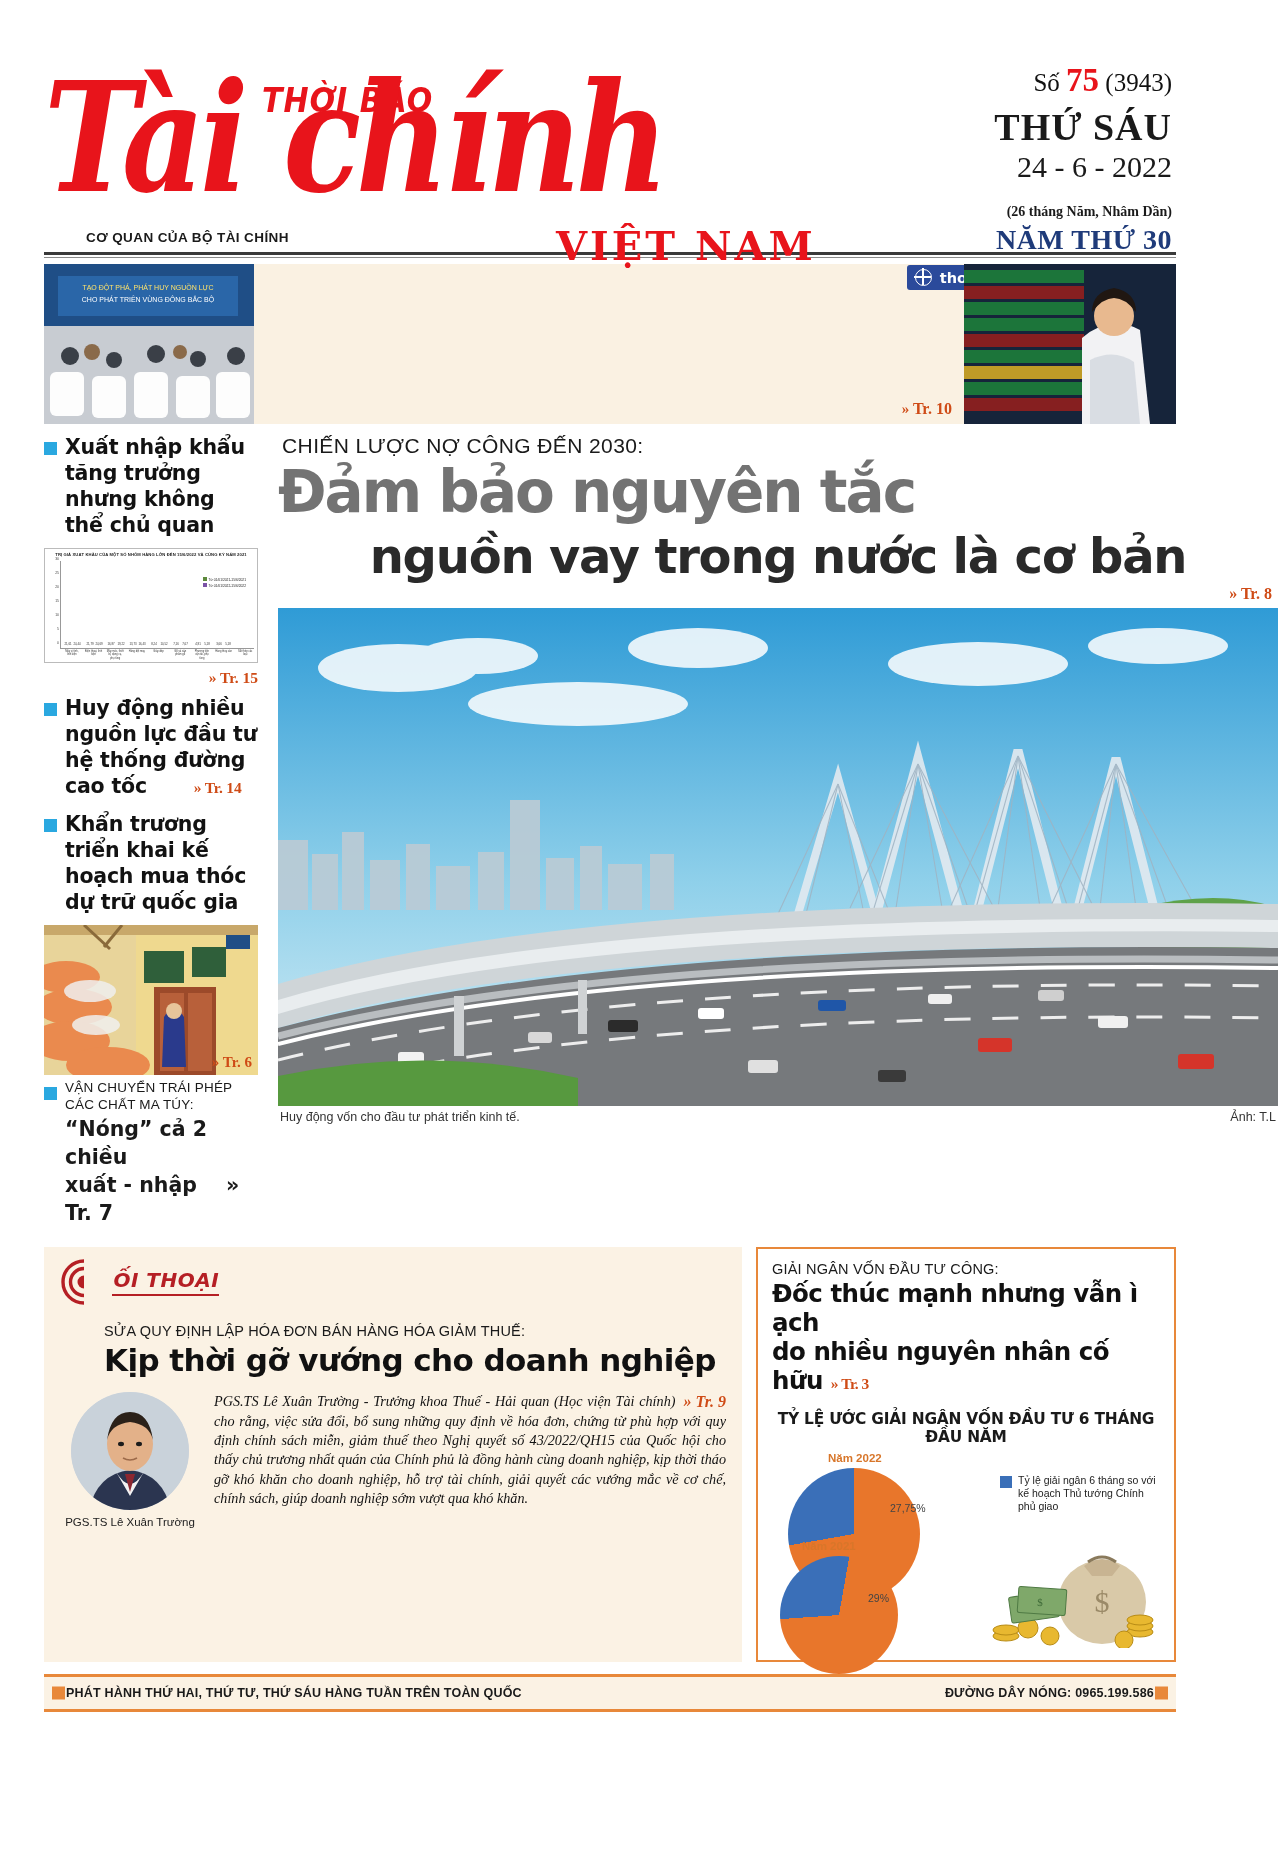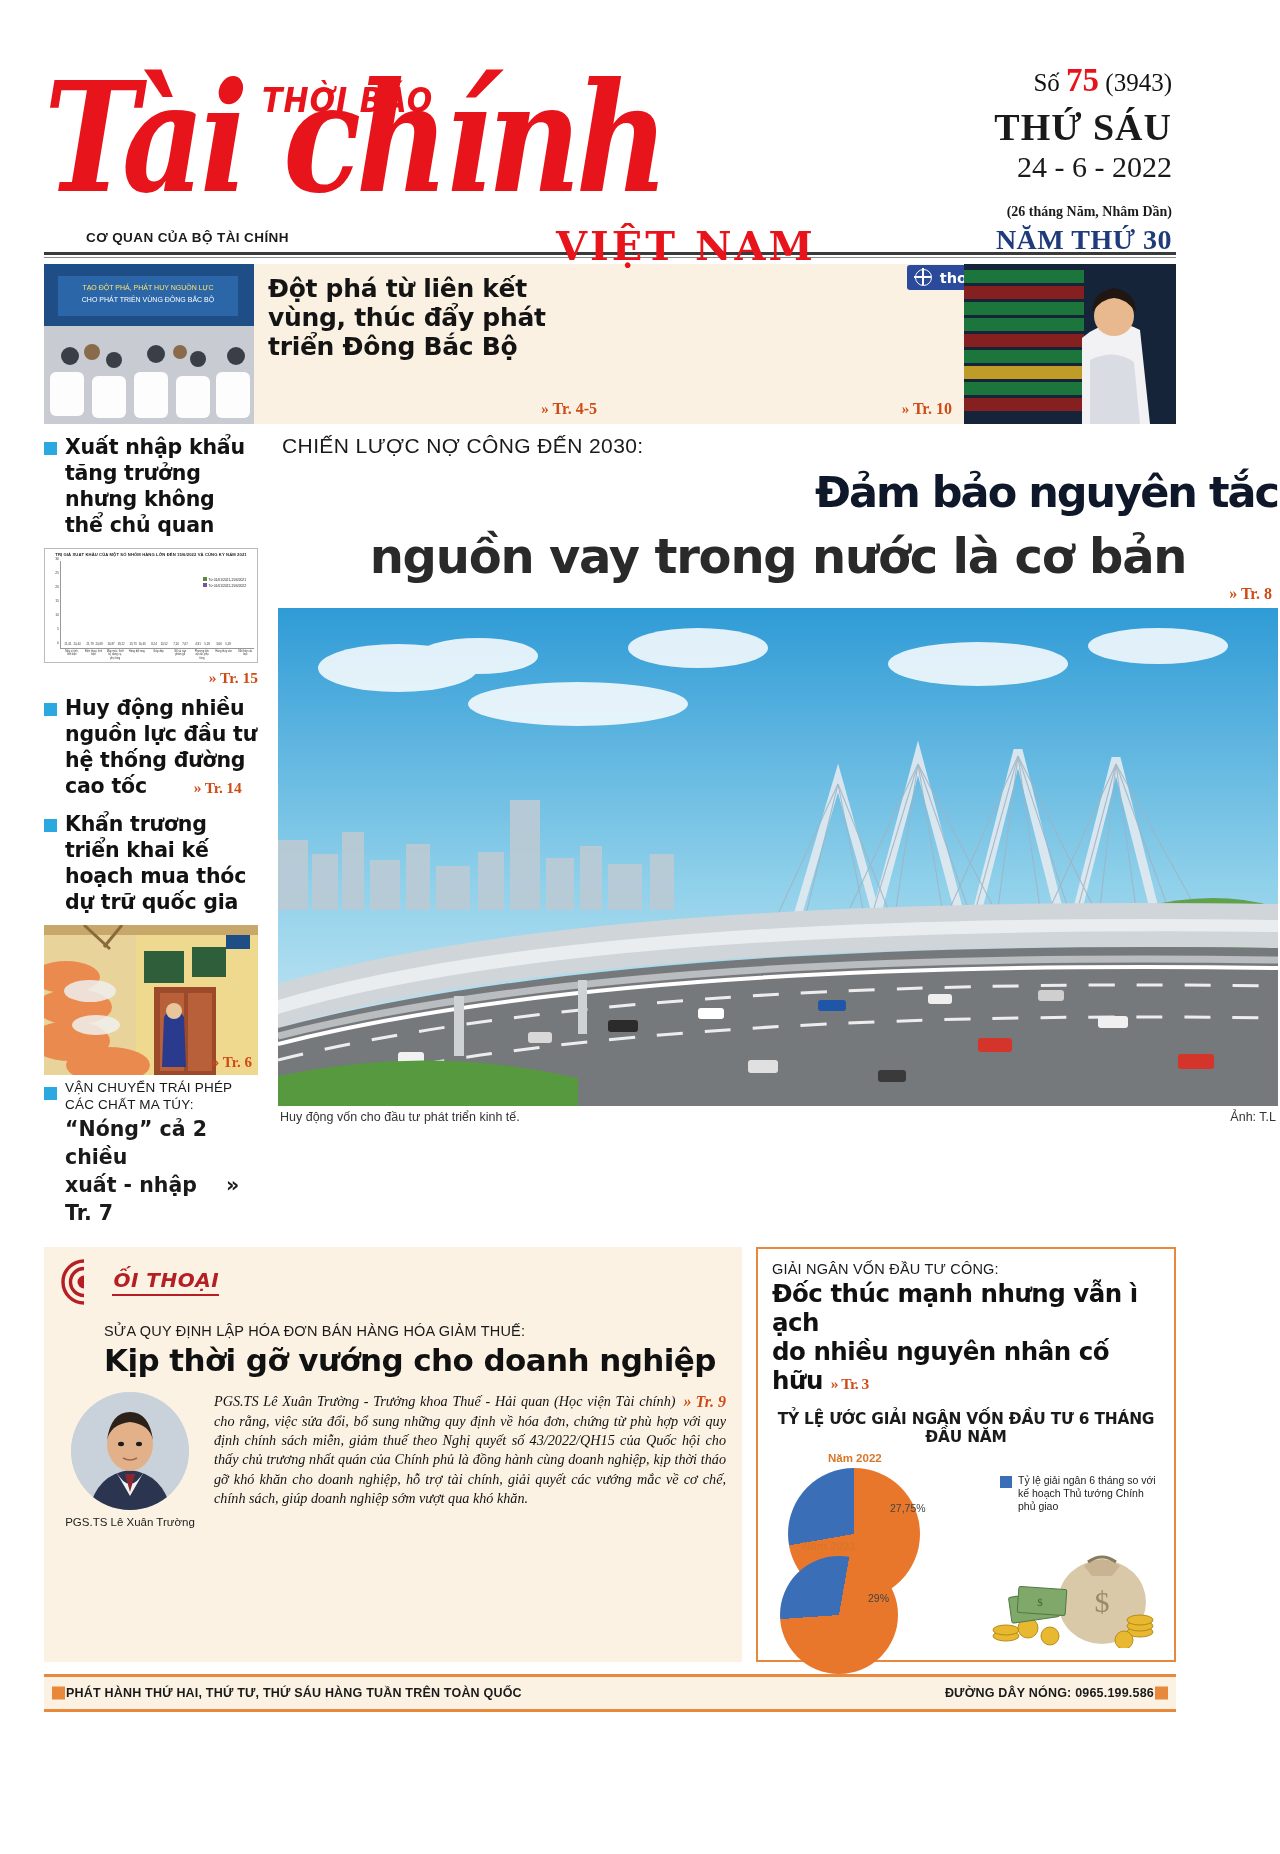--- a/index.html
+++ b/index.html
@@ -108,22 +108,22 @@
   .side-photo { width:100%; height:150px; background:#d7b49a; margin:6px 0 4px; position:relative; overflow:hidden; }
   .side-photo .pg-ov { position:absolute; right:6px; bottom:4px; color:#cf4b16; font-weight:bold;
                        font-family:"Liberation Serif", serif; font-size:15px; }
 
   
   .kicker {
     font-family:"Liberation Sans", sans-serif; font-size:21px; letter-spacing:.4px;
     color:#1a1a1a; margin-left:4px;
   }
   .h1a {
-    font-family:"DejaVu Sans", sans-serif; font-weight:bold; font-size:43px;
-    color:#0f172a; letter-spacing:-2px; line-height:72px; text-align:right; margin-top:-2px;
+    font-family:"DejaVu Sans", sans-serif; font-weight:bold; font-size:58px;
+    color:#737373; letter-spacing:-2px; line-height:72px; text-align:left; margin-top:-2px;
   }
   .h1b {
     font-family:"DejaVu Sans", sans-serif; font-weight:bold; font-size:48px;
     color:#2a2a2a; letter-spacing:-1.2px; line-height:56px; text-align:center;
   }
   .h1-pg { text-align:right; color:#cf4b16; font-family:"Liberation Serif", serif;
            font-size:16px; font-weight:bold; margin-top:1px; padding-right:6px; }
 
   .main-photo { width:100%; height:498px; margin-top:5px; position:relative; overflow:hidden; background:#9fd0ea; }
   .caption-row { display:flex; justify-content:space-between; font-size:12.5px; color:#333;
@@ -227,24 +227,20 @@
             <circle cx="112" cy="90" r="9"></circle>
           <circle cx="154" cy="95" r="8"></circle>
             <circle cx="192" cy="92" r="9"></circle>
         </g>
         <g fill="#8a6a4a">
             <circle cx="48" cy="88" r="8"></circle>
             <circle cx="136" cy="88" r="7"></circle>
           </g>
       </svg>
     </div>
-    <div class="teaser-col c1">
-      <h3>Đột phá từ liên kết vùng, thúc đẩy phát triển Đông Bắc Bộ</h3>
-      <div class="pg"><span class="ch">»</span> <span>Tr. 4-5</span></div>
-    </div>
     <div class="teaser-col c3">
       <div class="pg"><span class="ch">»</span> <span>Tr. 10</span></div>
     </div>
     <div class="teaser-photo right">
       <svg width="212" height="160" viewBox="0 0 212 160" preserveAspectRatio="none">
         <rect width="212" height="160" fill="#16243a"></rect>
         <g opacity=".95">
           <rect x="0" y="6" width="120" height="13" fill="#1d7a3a"></rect>
             <rect x="0" y="22" width="120" height="13" fill="#8d1f1f"></rect>
           <rect x="0" y="38" width="120" height="13" fill="#1d7a3a"></rect>

